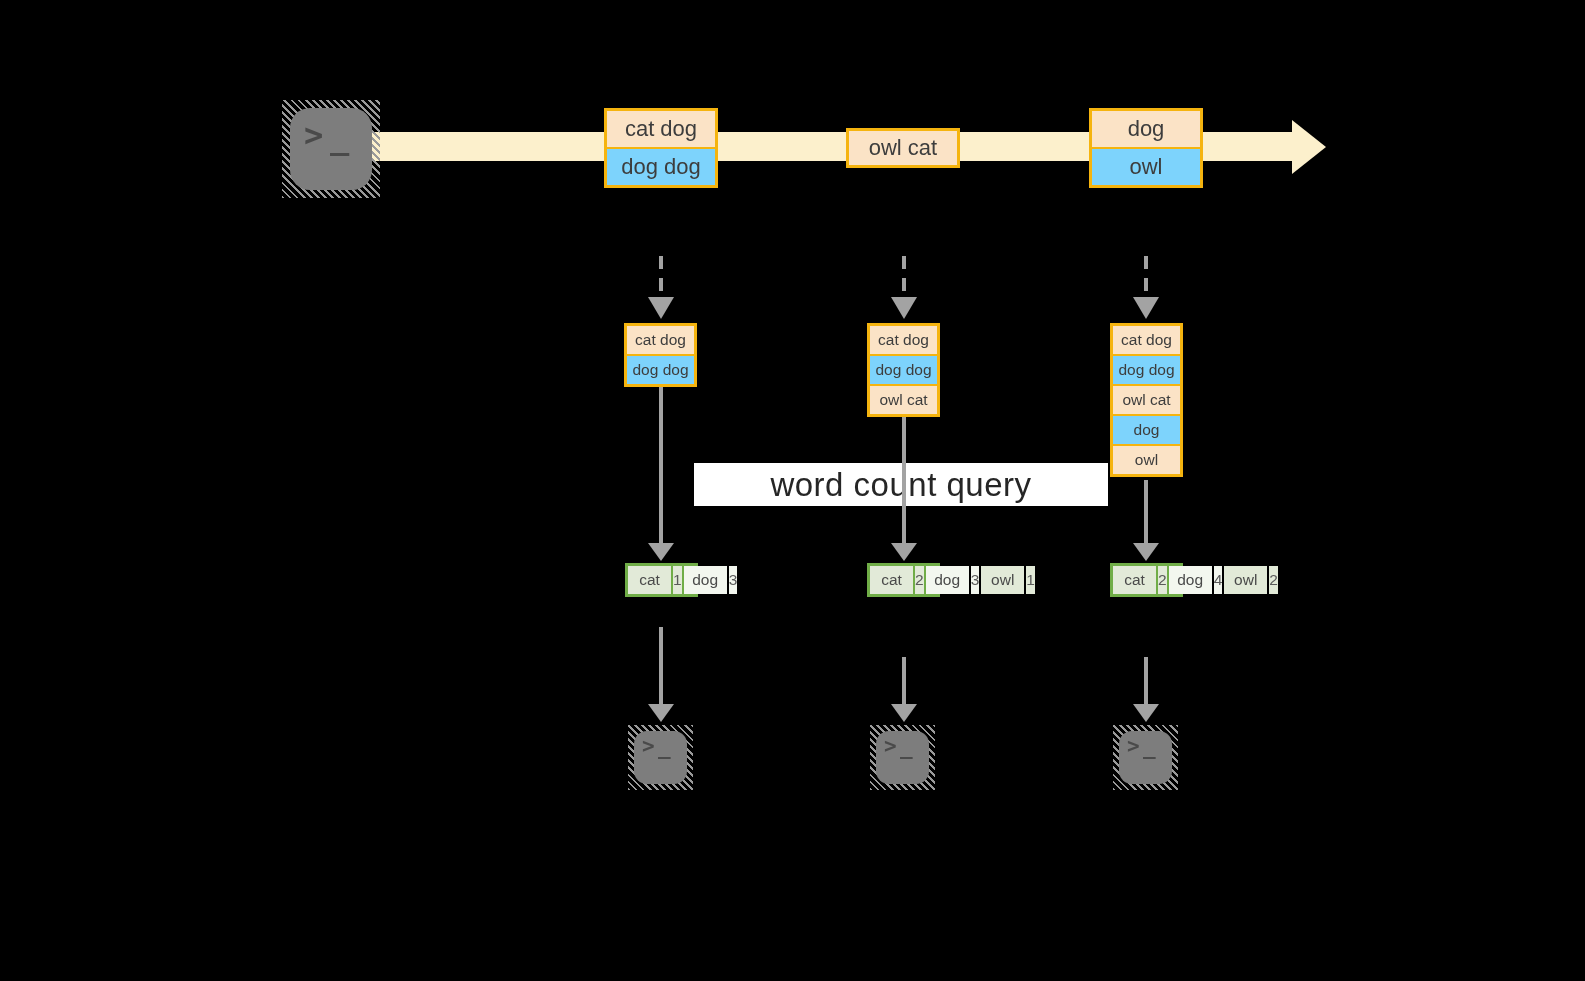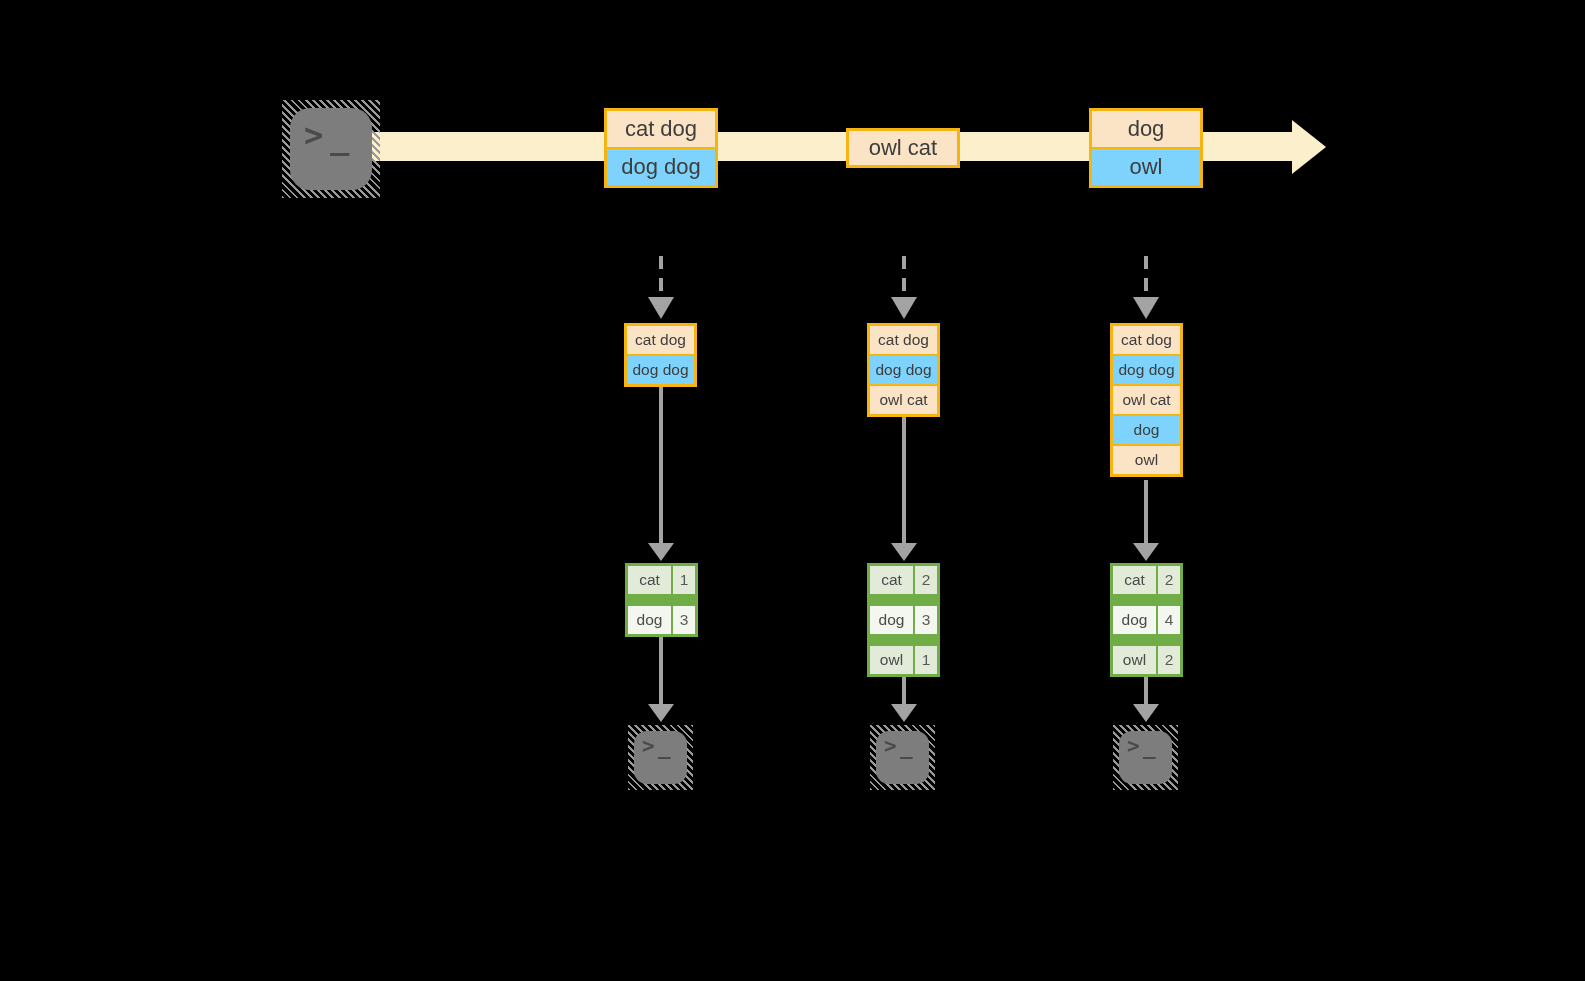--- a/index.html
+++ b/index.html
@@ -14,21 +14,21 @@
   
   .obox{position:absolute;z-index:4;border:3px solid #F5B40F;background:#F5B40F;display:flex;flex-direction:column;gap:2px;}
   .obox .cell{display:flex;align-items:center;justify-content:center;color:#3d3d3d;}
   .topbox{width:108px;}
   .topbox .cell{height:36px;font-size:22px;}
   .stack{width:67px;}
   .stack .cell{height:28px;font-size:15.5px;}
   .peach{background:#FBE3C6;}
   .cream{background:#7dd3fc;}
   
-  .gtable{position:absolute;z-index:4;border:3px solid #70AD47;background:#70AD47;display:flex;flex-direction:column;gap:12px;width:67px;}
+  .gtable{position:absolute;z-index:4;border:3px solid #70AD47;background:#70AD47;display:flex;flex-direction:row;gap:2px;width:67px;}
   .grow{display:flex;gap:2px;height:28px;}
   .gw{width:43px;display:flex;align-items:center;justify-content:center;font-size:15.5px;color:#4a4a4a;}
   .gn{flex:1;display:flex;align-items:center;justify-content:center;font-size:15.5px;color:#5a5a5a;}
   .sage{background:#E2EAD8;}
   .sagelight{background:#F3F7EF;}
   
   .terminal{position:absolute;z-index:4;
     background-image:repeating-linear-gradient(45deg,#9a9a9a 0,#9a9a9a 2px,transparent 2px,transparent 5px);}
   .term-inner{position:absolute;background:#7d7d7d;color:#4a4a4a;font-family:"DejaVu Sans Mono","Liberation Mono",monospace;font-weight:bold;}
   .terminal-lg{left:282px;top:100px;width:98px;height:98px;}
@@ -83,20 +83,23 @@
     <div class="cell peach">owl cat</div>
   </div>
   <div class="obox stack" style="left:1110px;top:323px;">
     <div class="cell peach">cat dog</div>
     <div class="cell cream">dog dog</div>
     <div class="cell peach">owl cat</div>
     <div class="cell cream">dog</div>
     <div class="cell peach">owl</div>
   </div>
 
+  <div class="banner">
+    <span>word count query</span>
+  </div>
 
   <div class="gtable" style="left:625px;top:563px;">
     <div class="grow">
       <div class="gw sage">cat</div>
       <div class="gn sage">1</div>
     </div>
     <div class="grow">
       <div class="gw sagelight">dog</div>
       <div class="gn sagelight">3</div>
     </div>

